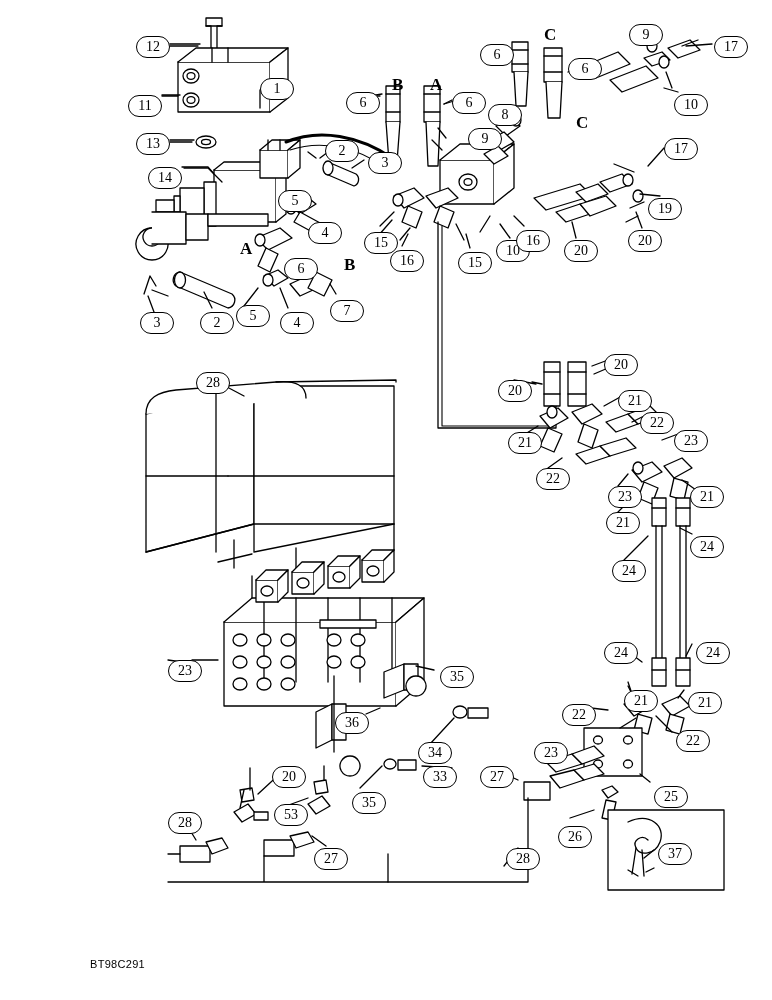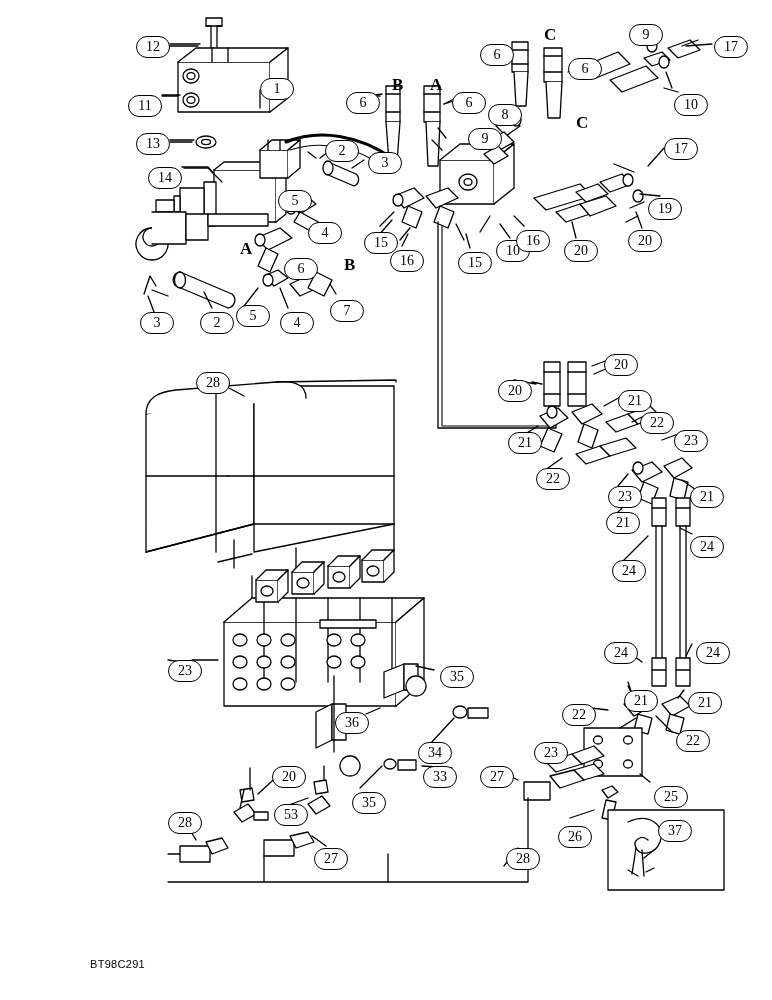--- a/index.html
+++ b/index.html
@@ -392,21 +392,21 @@
   <div class="callout" style="left:412px;top:666px">35</div>
   <div class="callout" style="left:307px;top:712px">36</div>
   <div class="callout" style="left:390px;top:742px">34</div>
   <div class="callout" style="left:395px;top:766px">33</div>
   <div class="callout" style="left:324px;top:792px">35</div>
   <div class="callout" style="left:244px;top:766px">20</div>
   <div class="callout" style="left:246px;top:804px">53</div>
   <div class="callout" style="left:140px;top:812px">28</div>
   <div class="callout" style="left:286px;top:848px">27</div>
   <div class="callout" style="left:478px;top:848px">28</div>
-  <div class="callout" style="left:630px;top:820px">37</div>
+  <div class="callout" style="left:630px;top:843px">37</div>
 
   <div class="portlabel" style="left:364px;top:76px">B</div>
   <div class="portlabel" style="left:402px;top:76px">A</div>
   <div class="portlabel" style="left:516px;top:26px">C</div>
   <div class="portlabel" style="left:548px;top:114px">C</div>
   <div class="portlabel" style="left:212px;top:240px">A</div>
   <div class="portlabel" style="left:316px;top:256px">B</div>
 
   <div class="figcode" style="left:62px;top:958px">BT98C291</div>
 

